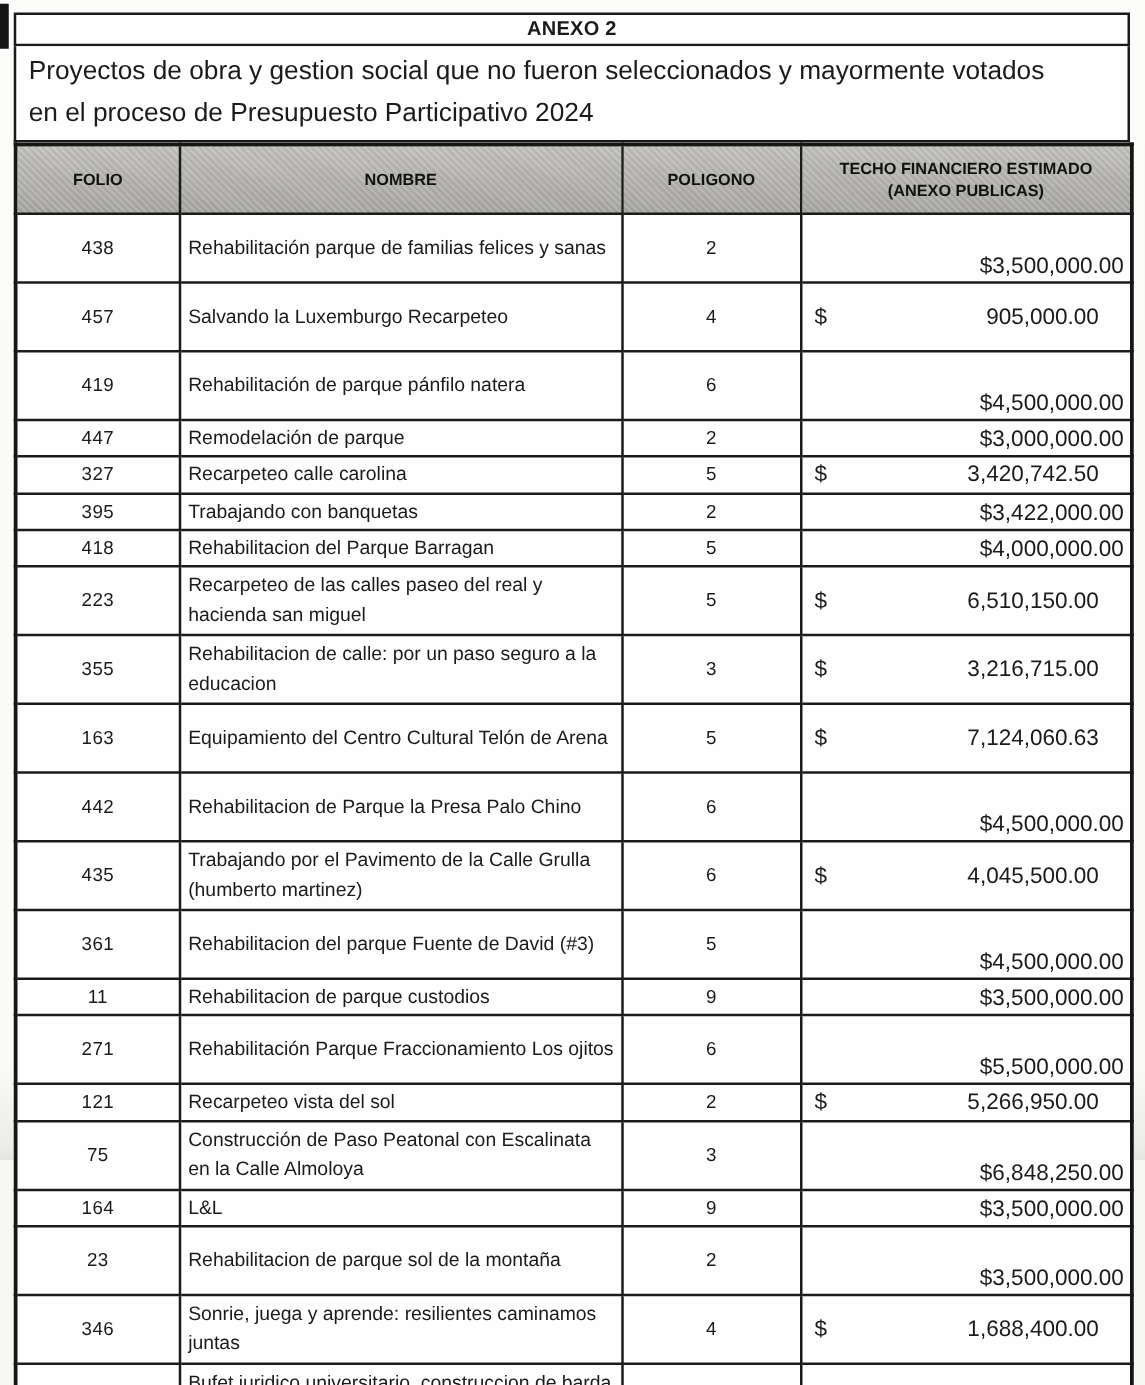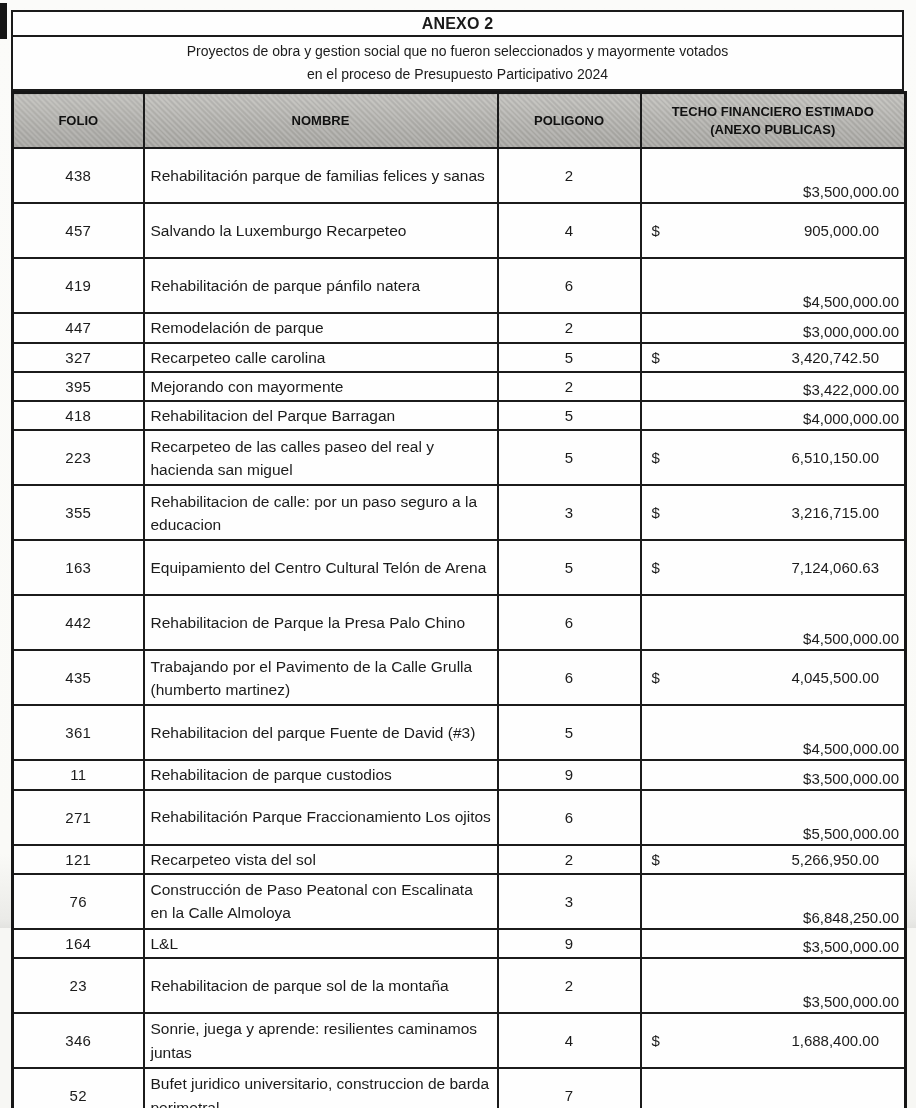--- a/index.html
+++ b/index.html
@@ -29,22 +29,21 @@
     background: #fefefe;
     text-align: center;
     font-size: 16px; font-weight: bold;
     padding: 3px 0 2px 0;
     letter-spacing: 0.2px;
   }
   .subtitle-box {
     border: 2px solid #1a1a1a;
     border-top: none;
     background: #fefefe;
-    text-align: center;
-    font-size: 14px;
+    font-size: 21px;
     line-height: 1.62;
     padding: 3px 10px 4px 10px;
   }
   table.main {
     border-collapse: collapse;
     width: 893px;
     table-layout: fixed;
     background: #fefefe;
     border: 3px solid #161616;
     margin-top: 0px;
@@ -82,21 +81,21 @@
     vertical-align: middle;
     padding: 2px 4px 2px 6px;
     line-height: 1.5;
     font-size: 15.5px;
   }
   td.poligono {
     text-align: center;
     vertical-align: middle;
   }
   td.amount {
-    font-size: 15px;
+    font-size: 18px;
     padding: 0 5px;
   }
   td.amount.inline {
     text-align: right;
     vertical-align: bottom;
     padding-bottom: 2px;
   }
   td.amount.split { vertical-align: middle; }
   td.amount.split .split-wrap {
     display: flex;
@@ -175,21 +174,21 @@
             <td class="poligono">5</td>
             <td class="amount split">
               <div class="split-wrap">
                 <span class="cur">$</span>
                 <span class="val">3,420,742.50</span>
               </div>
             </td>
           </tr>
           <tr class="short">
             <td class="folio">395</td>
-            <td class="nombre">Mejorando con mayormente</td>
+            <td class="nombre">Trabajando con banquetas</td>
             <td class="poligono">2</td>
             <td class="amount inline">$3,422,000.00</td>
           </tr>
           <tr class="short">
             <td class="folio">418</td>
             <td class="nombre">Rehabilitacion del Parque Barragan</td>
             <td class="poligono">5</td>
             <td class="amount inline">$4,000,000.00</td>
           </tr>
           <tr class="tall">
@@ -265,21 +264,21 @@
             <td class="nombre">Recarpeteo vista del sol</td>
             <td class="poligono">2</td>
             <td class="amount split">
               <div class="split-wrap">
                 <span class="cur">$</span>
                 <span class="val">5,266,950.00</span>
               </div>
             </td>
           </tr>
           <tr class="tall">
-            <td class="folio">76</td>
+            <td class="folio">75</td>
             <td class="nombre">Construcción de Paso Peatonal con Escalinata en la Calle Almoloya</td>
             <td class="poligono">3</td>
             <td class="amount inline">$6,848,250.00</td>
           </tr>
           <tr class="short">
             <td class="folio">164</td>
             <td class="nombre">L&amp;L</td>
             <td class="poligono">9</td>
             <td class="amount inline">$3,500,000.00</td>
           </tr>

